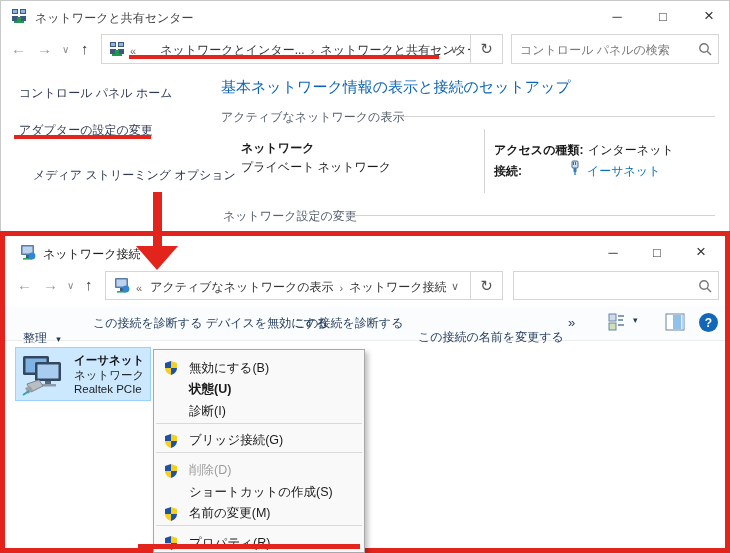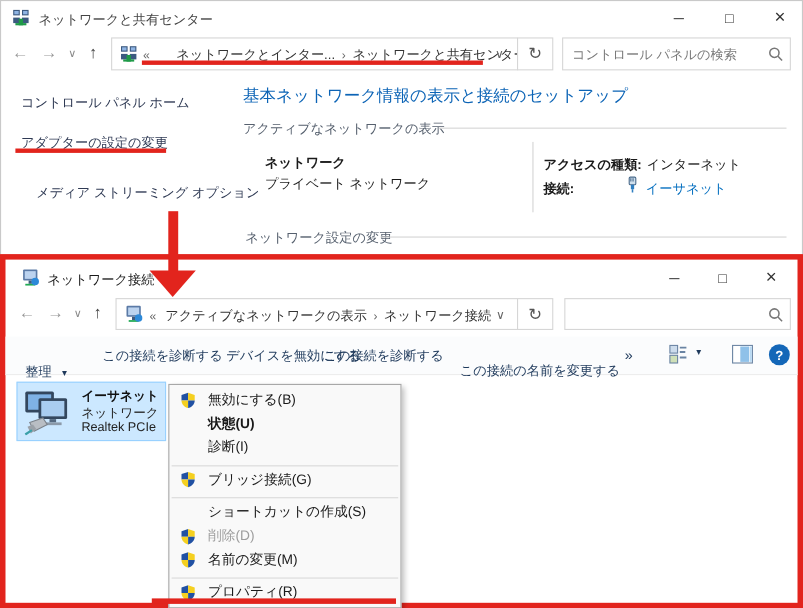--- a/index.html
+++ b/index.html
@@ -38,21 +38,21 @@
   .toolitem{font-size:12px;color:#1e395b;white-space:nowrap;}
   .helpbtn{width:19px;height:19px;border-radius:50%;background:#1467b8;color:#fff;font-size:12px;font-weight:bold;display:flex;align-items:center;justify-content:center;}
 
   
   .fileitem{left:10px;top:111px;width:136px;height:54px;background:#cce8ff;border:1px solid #99d1ff;box-sizing:border-box;}
   .fi-name{font-size:11.5px;color:#111;font-weight:bold;white-space:nowrap;}
   .fi-sub{font-size:11.5px;color:#222;white-space:nowrap;}
 
   
   .ctxmenu{left:148px;top:113px;width:212px;height:204px;background:#f9f9f9;border:1px solid #a8a8a8;box-shadow:3px 3px 5px rgba(0,0,0,.25);box-sizing:border-box;z-index:5;display:flex;flex-direction:column;padding-top:5px;}
-  .mrow{height:22px;display:flex;align-items:flex-start;padding-left:9px;}
+  .mrow{height:22px;display:flex;align-items:flex-end;padding-left:9px;}
   .mrow .micon{width:17px;height:17px;margin-right:9px;display:flex;align-items:center;}
   .mrow .mspace{width:26px;}
   .mlabel{font-size:12.5px;color:#1a1a1a;white-space:nowrap;}
   .mlabel.bold{font-weight:bold;}
   .mlabel.disabled{color:#9d9d9d;}
   .msep{height:1px;background:#d9d9d9;margin:3px 2px 4px 2px;}
 
   
   .anno{background:#e2241d;z-index:50;}
   .arrowhead{width:0;height:0;border-left:21px solid transparent;border-right:21px solid transparent;border-top:24px solid #e2241d;z-index:50;}
@@ -273,33 +273,33 @@
               <path d="M8 1 L2 3 V8 H8 Z" fill="#2151a3"></path>
               <path d="M8 1 L14 3 V8 H8 Z" fill="#f5d020"></path>
               <path d="M2 8 C2 11.8 5 14.2 8 15 V8 Z" fill="#f5d020"></path>
               <path d="M14 8 C14 11.8 11 14.2 8 15 V8 Z" fill="#2151a3"></path>
             </svg>
           </span>
         <span class="mlabel">ブリッジ接続(G)</span>
       </div>
       <div class="msep"></div>
       <div class="mrow">
+        <span class="micon">
+            <svg width="16" height="16" viewBox="0 0 16 16">
+              <path d="M8 1 L2 3 V8 H8 Z" fill="#2151a3"></path>
+              <path d="M8 1 L14 3 V8 H8 Z" fill="#f5d020"></path>
+              <path d="M2 8 C2 11.8 5 14.2 8 15 V8 Z" fill="#f5d020"></path>
+              <path d="M14 8 C14 11.8 11 14.2 8 15 V8 Z" fill="#2151a3"></path>
+            </svg>
+          </span>
+        <span class="mlabel disabled">削除(D)</span>
+      </div>
+      <div class="mrow">
         <span class="mspace"></span>
         <span class="mlabel">ショートカットの作成(S)</span>
-      </div>
-      <div class="mrow">
-        <span class="micon">
-            <svg width="16" height="16" viewBox="0 0 16 16">
-              <path d="M8 1 L2 3 V8 H8 Z" fill="#2151a3"></path>
-              <path d="M8 1 L14 3 V8 H8 Z" fill="#f5d020"></path>
-              <path d="M2 8 C2 11.8 5 14.2 8 15 V8 Z" fill="#f5d020"></path>
-              <path d="M14 8 C14 11.8 11 14.2 8 15 V8 Z" fill="#2151a3"></path>
-            </svg>
-          </span>
-        <span class="mlabel disabled">削除(D)</span>
       </div>
       <div class="mrow">
         <span class="micon">
             <svg width="16" height="16" viewBox="0 0 16 16">
               <path d="M8 1 L2 3 V8 H8 Z" fill="#2151a3"></path>
               <path d="M8 1 L14 3 V8 H8 Z" fill="#f5d020"></path>
               <path d="M2 8 C2 11.8 5 14.2 8 15 V8 Z" fill="#f5d020"></path>
               <path d="M14 8 C14 11.8 11 14.2 8 15 V8 Z" fill="#2151a3"></path>
             </svg>
           </span>

